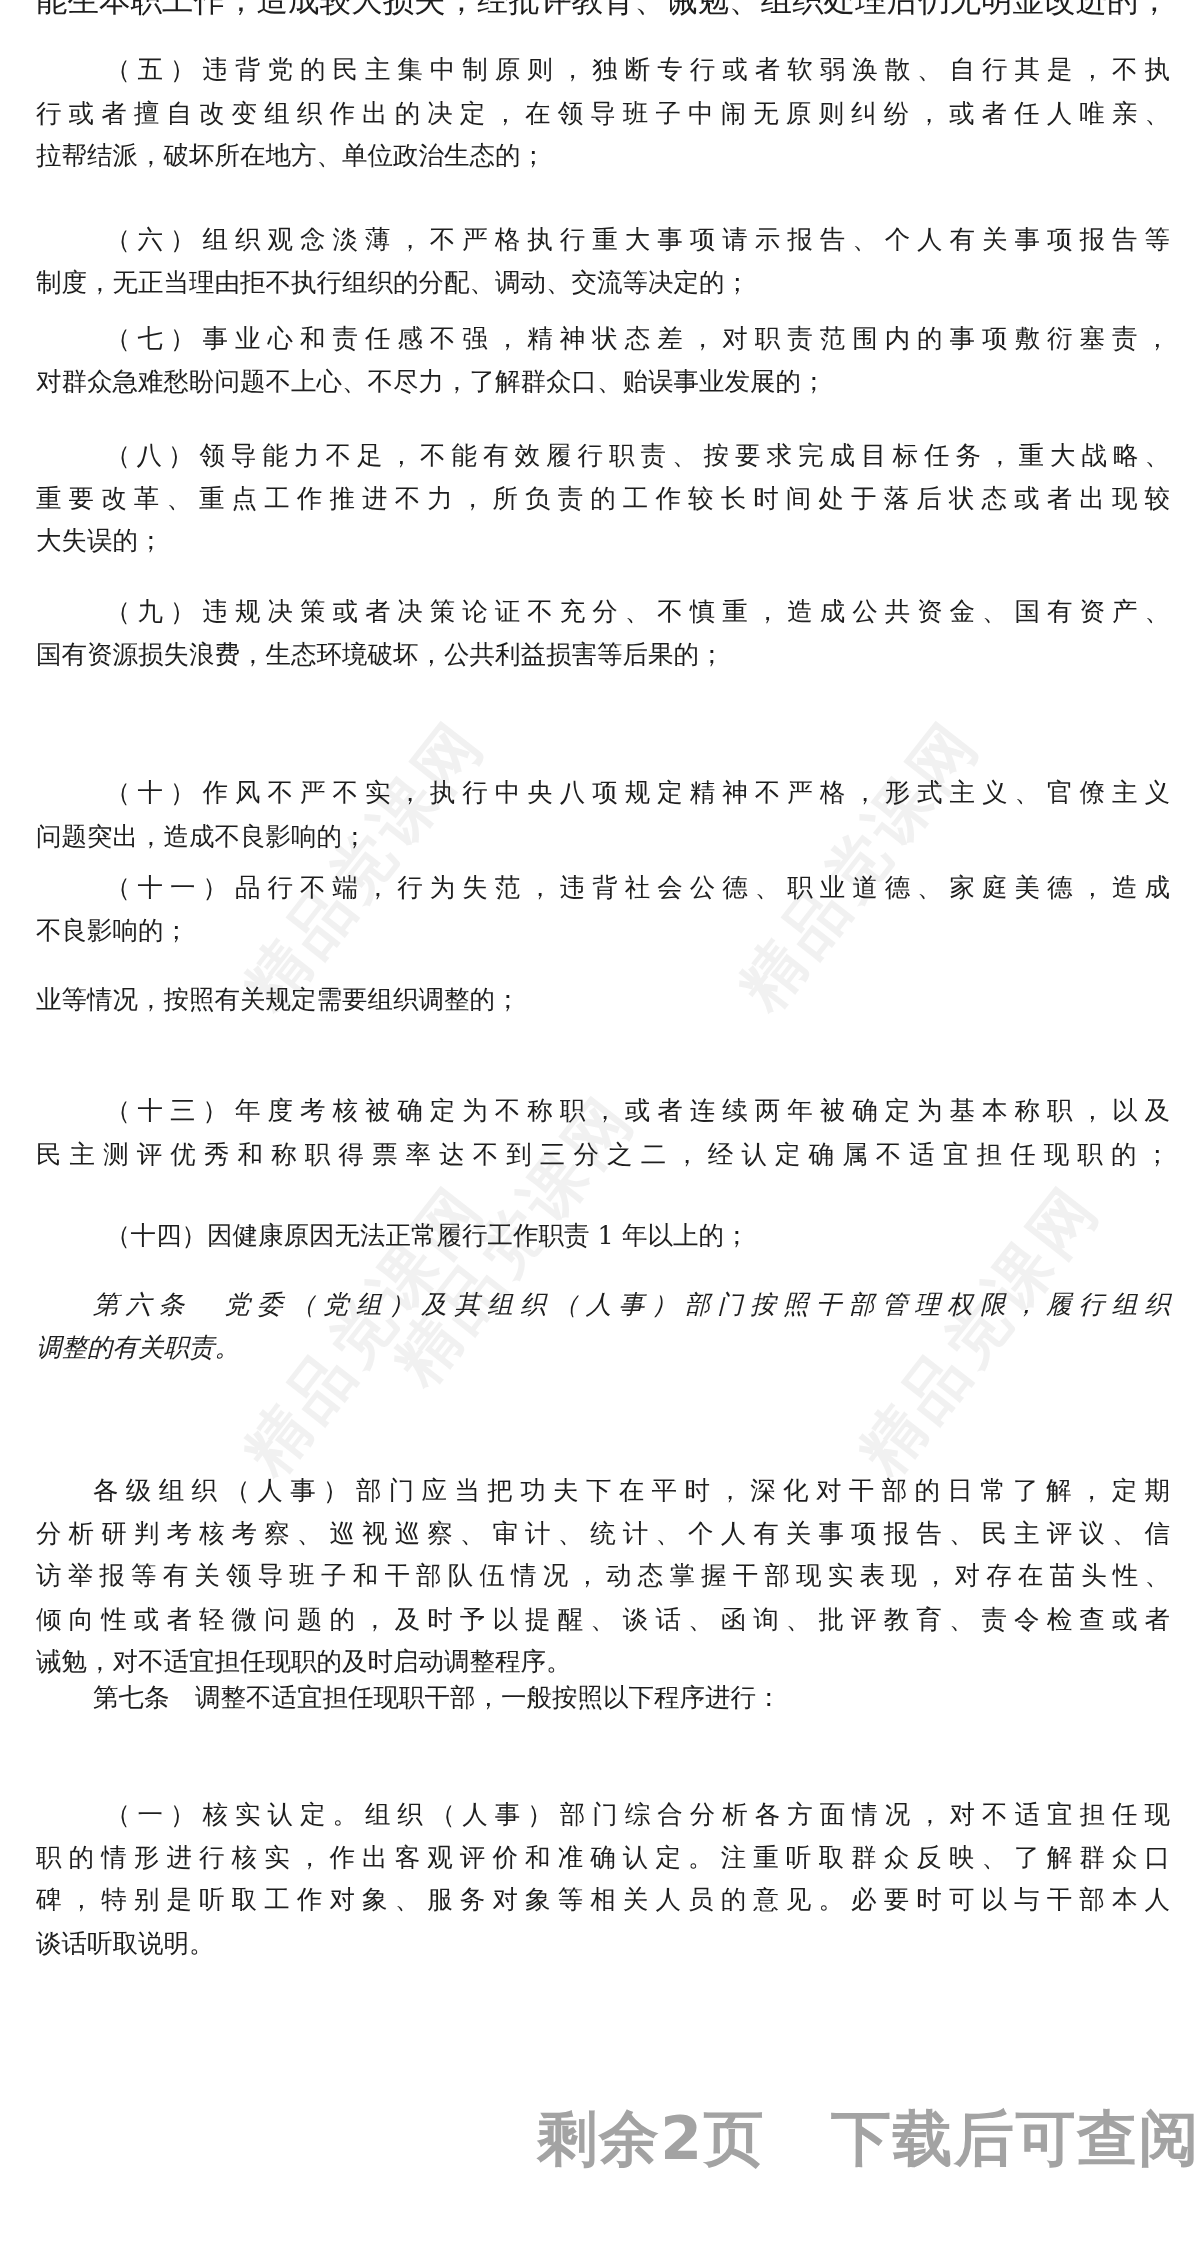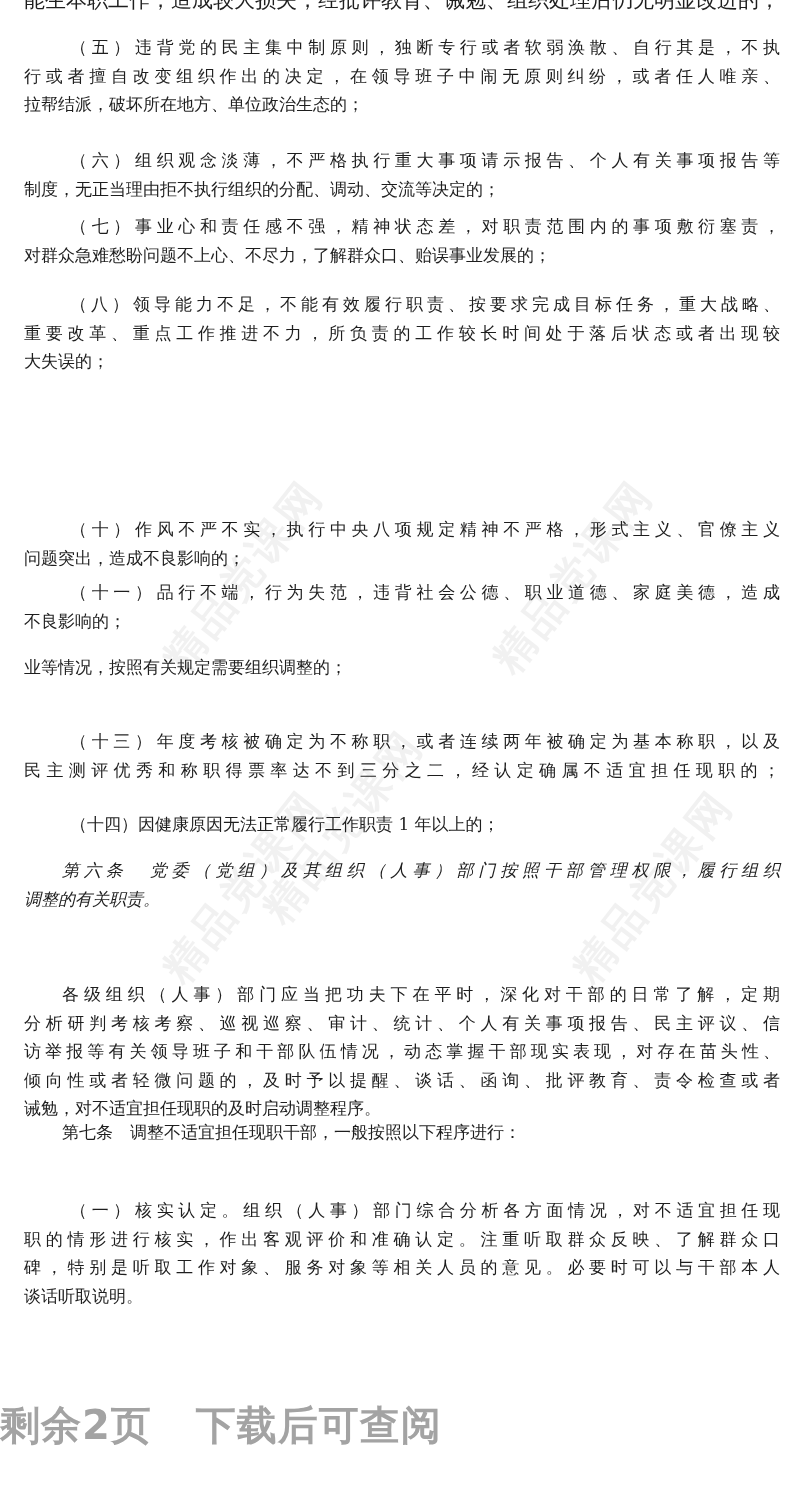--- a/index.html
+++ b/index.html
@@ -8,21 +8,21 @@
   .page { position: absolute; left: 0; top: 0; width: 800px; height: 1502px; }
   .cut-line { position: absolute; left: 24px; top: -14px; width: 756px; height: 29px;
               font-size: 21px; line-height: 29px; white-space: nowrap; overflow: hidden; color: #1e1e1e; }
   .para { position: absolute; left: 24px; width: 756px; font-size: 17px; line-height: 28.6px; }
   .line { display: block; height: 28.6px; white-space: nowrap; text-align: justify; text-align-last: justify; }
   .line.last { text-align-last: left; }
   .line.indent { padding-left: 46px; }
   .watermark { position: absolute; font-size: 42px; color: rgba(120,120,120,0.10); transform: rotate(-52deg);
                transform-origin: left top; white-space: nowrap; letter-spacing: 4px; pointer-events: none;
                font-family: "DejaVu Sans", sans-serif; font-weight: bold; }
-  .footer { position: absolute; left: 0; top: 1398px; width: 800px; text-align: left;
+  .footer { position: absolute; left: 0; top: 1398px; width: 800px; text-align: right;
             font-family: "DejaVu Sans", "Liberation Sans", sans-serif; font-weight: bold;
             font-size: 40px; color: #a3a3a3; letter-spacing: 1px; }
   .footer span { display: inline-block; }
   .footer .gap { width: 44px; }
 </style>
 </head>
 <body>
 
 <div class="page">
 
@@ -49,20 +49,24 @@
     <span class="line indent">（七）事业心和责任感不强，精神状态差，对职责范围内的事项敷衍塞责，</span>
     <span class="line last">对群众急难愁盼问题不上心、不尽力，了解群众口、贻误事业发展的；</span>
   </div>
 
   <div class="para" style="top:290px;">
     <span class="line indent">（八）领导能力不足，不能有效履行职责、按要求完成目标任务，重大战略、</span>
     <span class="line">重要改革、重点工作推进不力，所负责的工作较长时间处于落后状态或者出现较</span>
     <span class="line last">大失误的；</span>
   </div>
 
+  <div class="para" style="top:394px;">
+    <span class="line indent">（九）违规决策或者决策论证不充分、不慎重，造成公共资金、国有资产、</span>
+    <span class="line last">国有资源损失浪费，生态环境破坏，公共利益损害等后果的；</span>
+  </div>
 
   <div class="para" style="top:503px;margin-top:12px;">
     <span class="line indent">（十）作风不严不实，执行中央八项规定精神不严格，形式主义、官僚主义</span>
     <span class="line last">问题突出，造成不良影响的；</span>
   </div>
 
   <div class="para" style="top:578px;">
     <span class="line indent">（十一）品行不端，行为失范，违背社会公德、职业道德、家庭美德，造成</span>
     <span class="line last">不良影响的；</span>
   </div>

